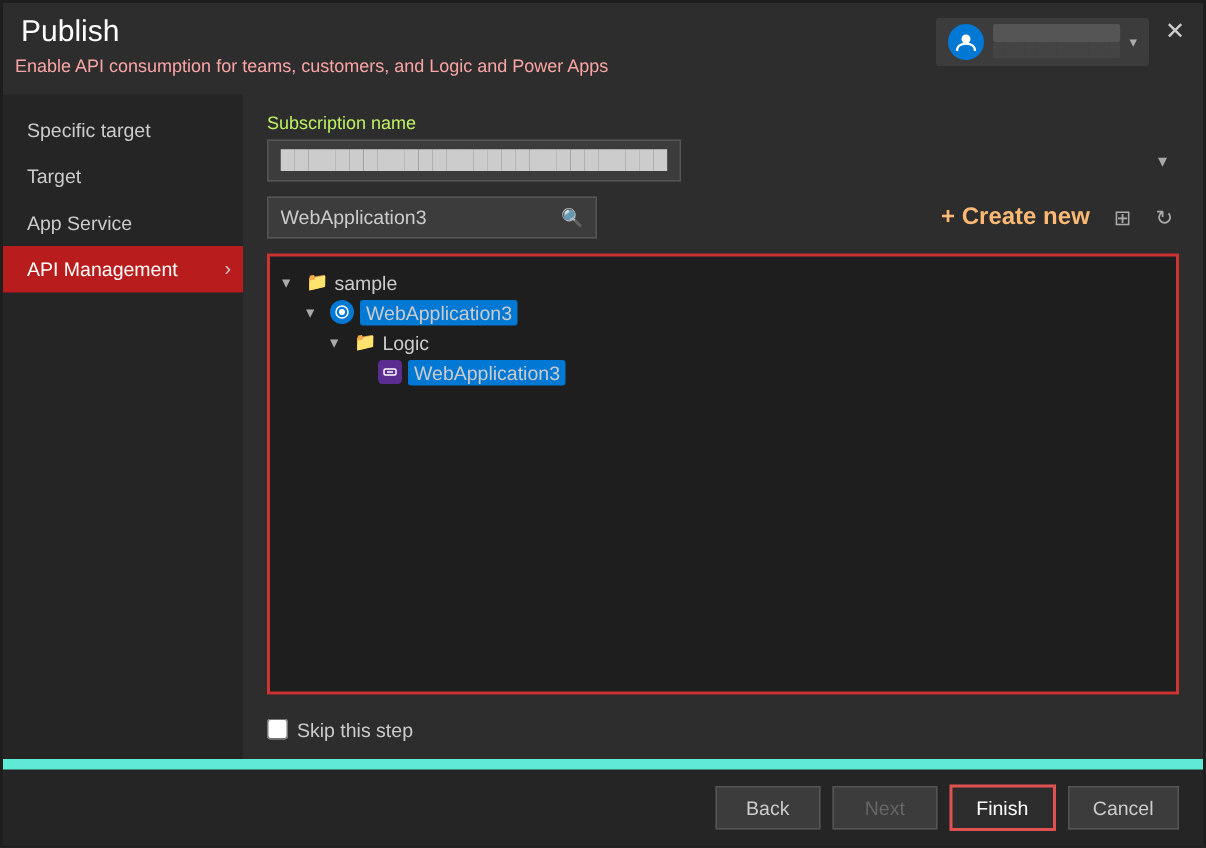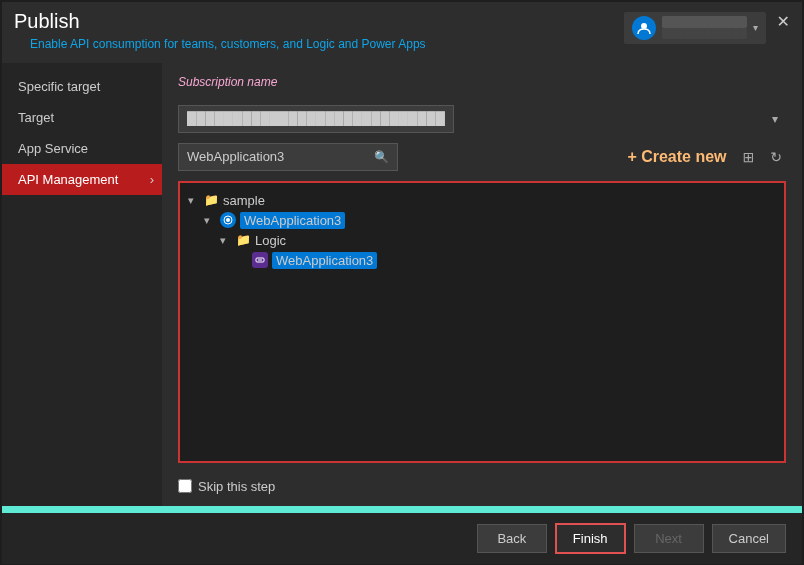--- a/index.html
+++ b/index.html
@@ -37,23 +37,23 @@
     }
     .close-btn {
       color: #cccccc;
       cursor: pointer;
       font-size: 16px;
       background: none;
       border: none;
       color: #cccccc;
     }
     .subtitle {
-      padding: 4px 12px 12px 28px;
+      padding: 4px 12px 12px 8px;
       font-size: 12px;
-      color: #0ea5e9;
+      color: #fca5a5;
       max-width: 480px;
     }
     .user-badge {
       position: absolute;
       top: 10px;
       right: 36px;
       background: #3c3c3c;
       border-radius: 2px;
       display: flex;
       align-items: center;
@@ -130,23 +130,22 @@
     }
     .content-area {
       flex: 1;
       padding: 12px 16px;
       display: flex;
       flex-direction: column;
       gap: 10px;
     }
     .field-label {
       font-size: 12px;
-      color: #f9a8d4;
-      margin-bottom: 16px;
-      font-style: italic;
+      color: #bef264;
+      margin-bottom: 4px;
     }
     .subscription-select {
       flex: 1;
       background: #3c3c3c;
       border: 1px solid #555555;
       color: #cccccc;
       padding: 5px 8px;
       font-size: 13px;
       appearance: none;
       cursor: pointer;
@@ -419,17 +418,17 @@
 
       <div class="skip-row">
         <input type="checkbox" class="checkbox" style="">
         <label>Skip this step</label>
       </div>
     </div>
   </div>
 
   <div class="footer">
     <button class="btn">Back</button>
+    <button class="btn btn-disabled">Next</button>
     <button class="btn btn-primary">Finish</button>
-    <button class="btn btn-disabled">Next</button>
     <button class="btn">Cancel</button>
   </div>
 </div>
 
 </body></html>

